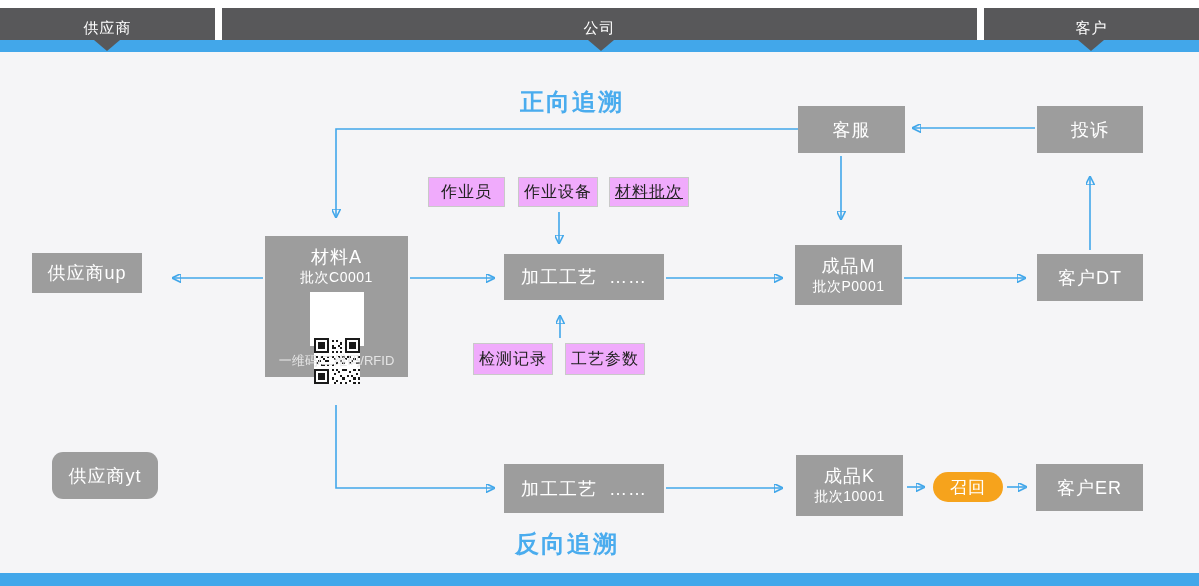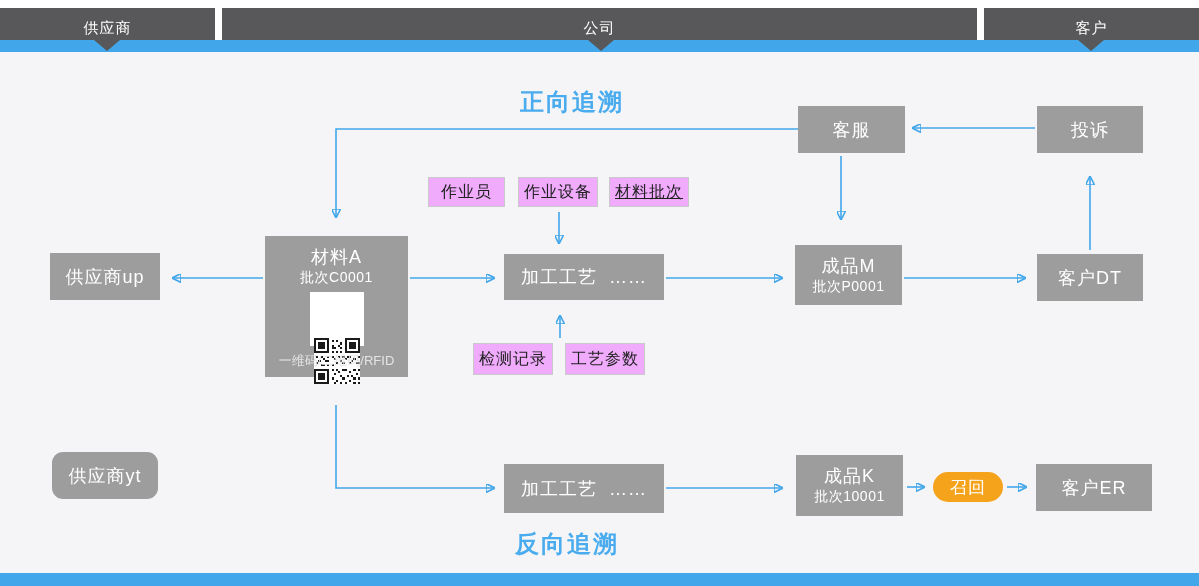--- a/index.html
+++ b/index.html
@@ -40,28 +40,28 @@
   .sec-title.bwd { left:567px; top:528px; }
   
   .gnode {
     position:absolute; background:#9D9D9D; color:#fff;
     display:flex; align-items:center; justify-content:center;
     font-size:18px; letter-spacing:1px; white-space:pre;
   }
   .gnode.col { flex-direction:column; }
   .n-service  { left:798px;  top:106px; width:107px; height:47px; }
   .n-complaint{ left:1037px; top:106px; width:106px; height:47px; }
-  .n-supup    { left:50px;   top:253px; width:110px; height:47px;text-align:center; }
+  .n-supup    { left:32px;   top:253px; width:110px; height:40px;text-align:center; }
   .n-proctop  { left:504px;  top:254px; width:160px; height:46px; }
   .n-prodm    { left:795px;  top:245px; width:107px; height:60px; }
   .n-custdt   { left:1037px; top:254px; width:106px; height:47px; }
   .n-supyt    { left:52px;   top:452px; width:106px; height:47px;border-radius:11px; }
   .n-procbot  { left:504px;  top:464px; width:160px; height:49px; }
   .n-prodk    { left:796px;  top:455px; width:107px; height:61px; }
-  .n-custer   { left:1036px; top:464px; width:116px; height:47px; }
+  .n-custer   { left:1036px; top:464px; width:107px; height:47px; }
   .n-material { left:265px;  top:236px; width:143px; height:141px; justify-content:flex-start; padding-top:11px; }
   .gnode .nm   { font-size:18px; line-height:21px; }
   .gnode .batch{ font-size:14px; line-height:18px; letter-spacing:.5px; }
   .qr-wrap { width:54px; height:54px; background:#fff; margin-top:6px; padding:4px; }
   .qr-wrap svg { display:block; width:46px; height:46px; }
   .mat-caption { font-size:13px; color:#E4E4E4; margin-top:6px; letter-spacing:0; }
   
   .n-recall {
     position:absolute; left:933px; top:472px; width:70px; height:30px;
     background:#F6A31C; color:#fff; border-radius:15px;

